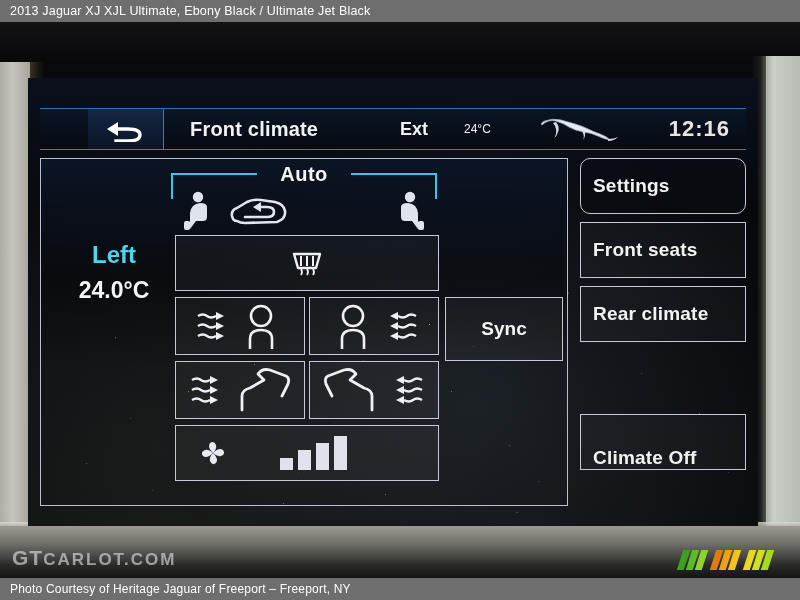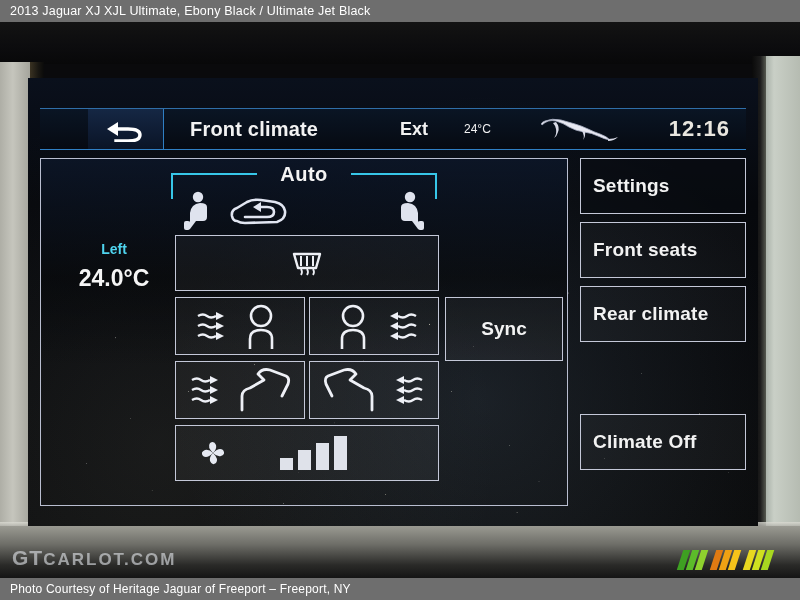--- a/index.html
+++ b/index.html
@@ -149,21 +149,21 @@
   .seat-l { position:absolute; left:138px; top:32px; }
   .seat-r { position:absolute; right:138px; top:32px; }
   .recirc { position:absolute; left:186px; top:38px; }
 
   .temp-left {
     position:absolute; left:14px; top:82px; width:118px; text-align:center;
   }
   .temp-right {
     position:absolute; right:14px; top:82px; width:118px; text-align:center;
   }
-  .temp-label { color:#4fd4ef; font-size:14px; font-weight:bold; }
+  .temp-label { color:#4fd4ef; font-size:24px; font-weight:bold; }
   .temp-value { color:#f5f5f5; font-size:23px; font-weight:bold; margin-top:8px; }
 
   
   .btn {
     position:absolute; border:1px solid #c4c8d8;
     background:rgba(255,255,255,.045);
     display:flex; align-items:center; justify-content:center;
     cursor:pointer;
   }
   .btn-defrost { left:134px; top:76px; width:264px; height:56px; }
@@ -184,24 +184,24 @@
 
   
   .side-btn {
     position:absolute; left:552px; width:166px; height:56px;
     border:1px solid #c4c8d8; display:flex; align-items:center;
     padding-left:12px; cursor:pointer;
     background:rgba(255,255,255,.03);
   }
   .side-btn span { color:#f2f2f2; font-size:19px; font-weight:bold;
     letter-spacing:.2px; white-space:nowrap; }
-  .sb-settings  { top:80px; background:rgba(10,12,18,.55); }
+  .sb-settings  { top:80px; background:rgba(10,12,18,.55);border-radius:10px; }
   .sb-frontseat { top:144px; }
   .sb-rearclim  { top:208px;text-align:right; }
-  .sb-climoff   { top:336px; }
+  .sb-climoff   { top:336px;align-items:flex-end; }
 
   
   .watermark {
     position:absolute; left:12px; top:524px;
     font-size:21px; font-weight:bold; letter-spacing:1px;
     color:rgba(225,228,232,.62);
   }
   .watermark .sm { font-size:17px; letter-spacing:2px; }
   .logo-bars {
     position:absolute; right:16px; top:524px; width:104px; height:24px;

